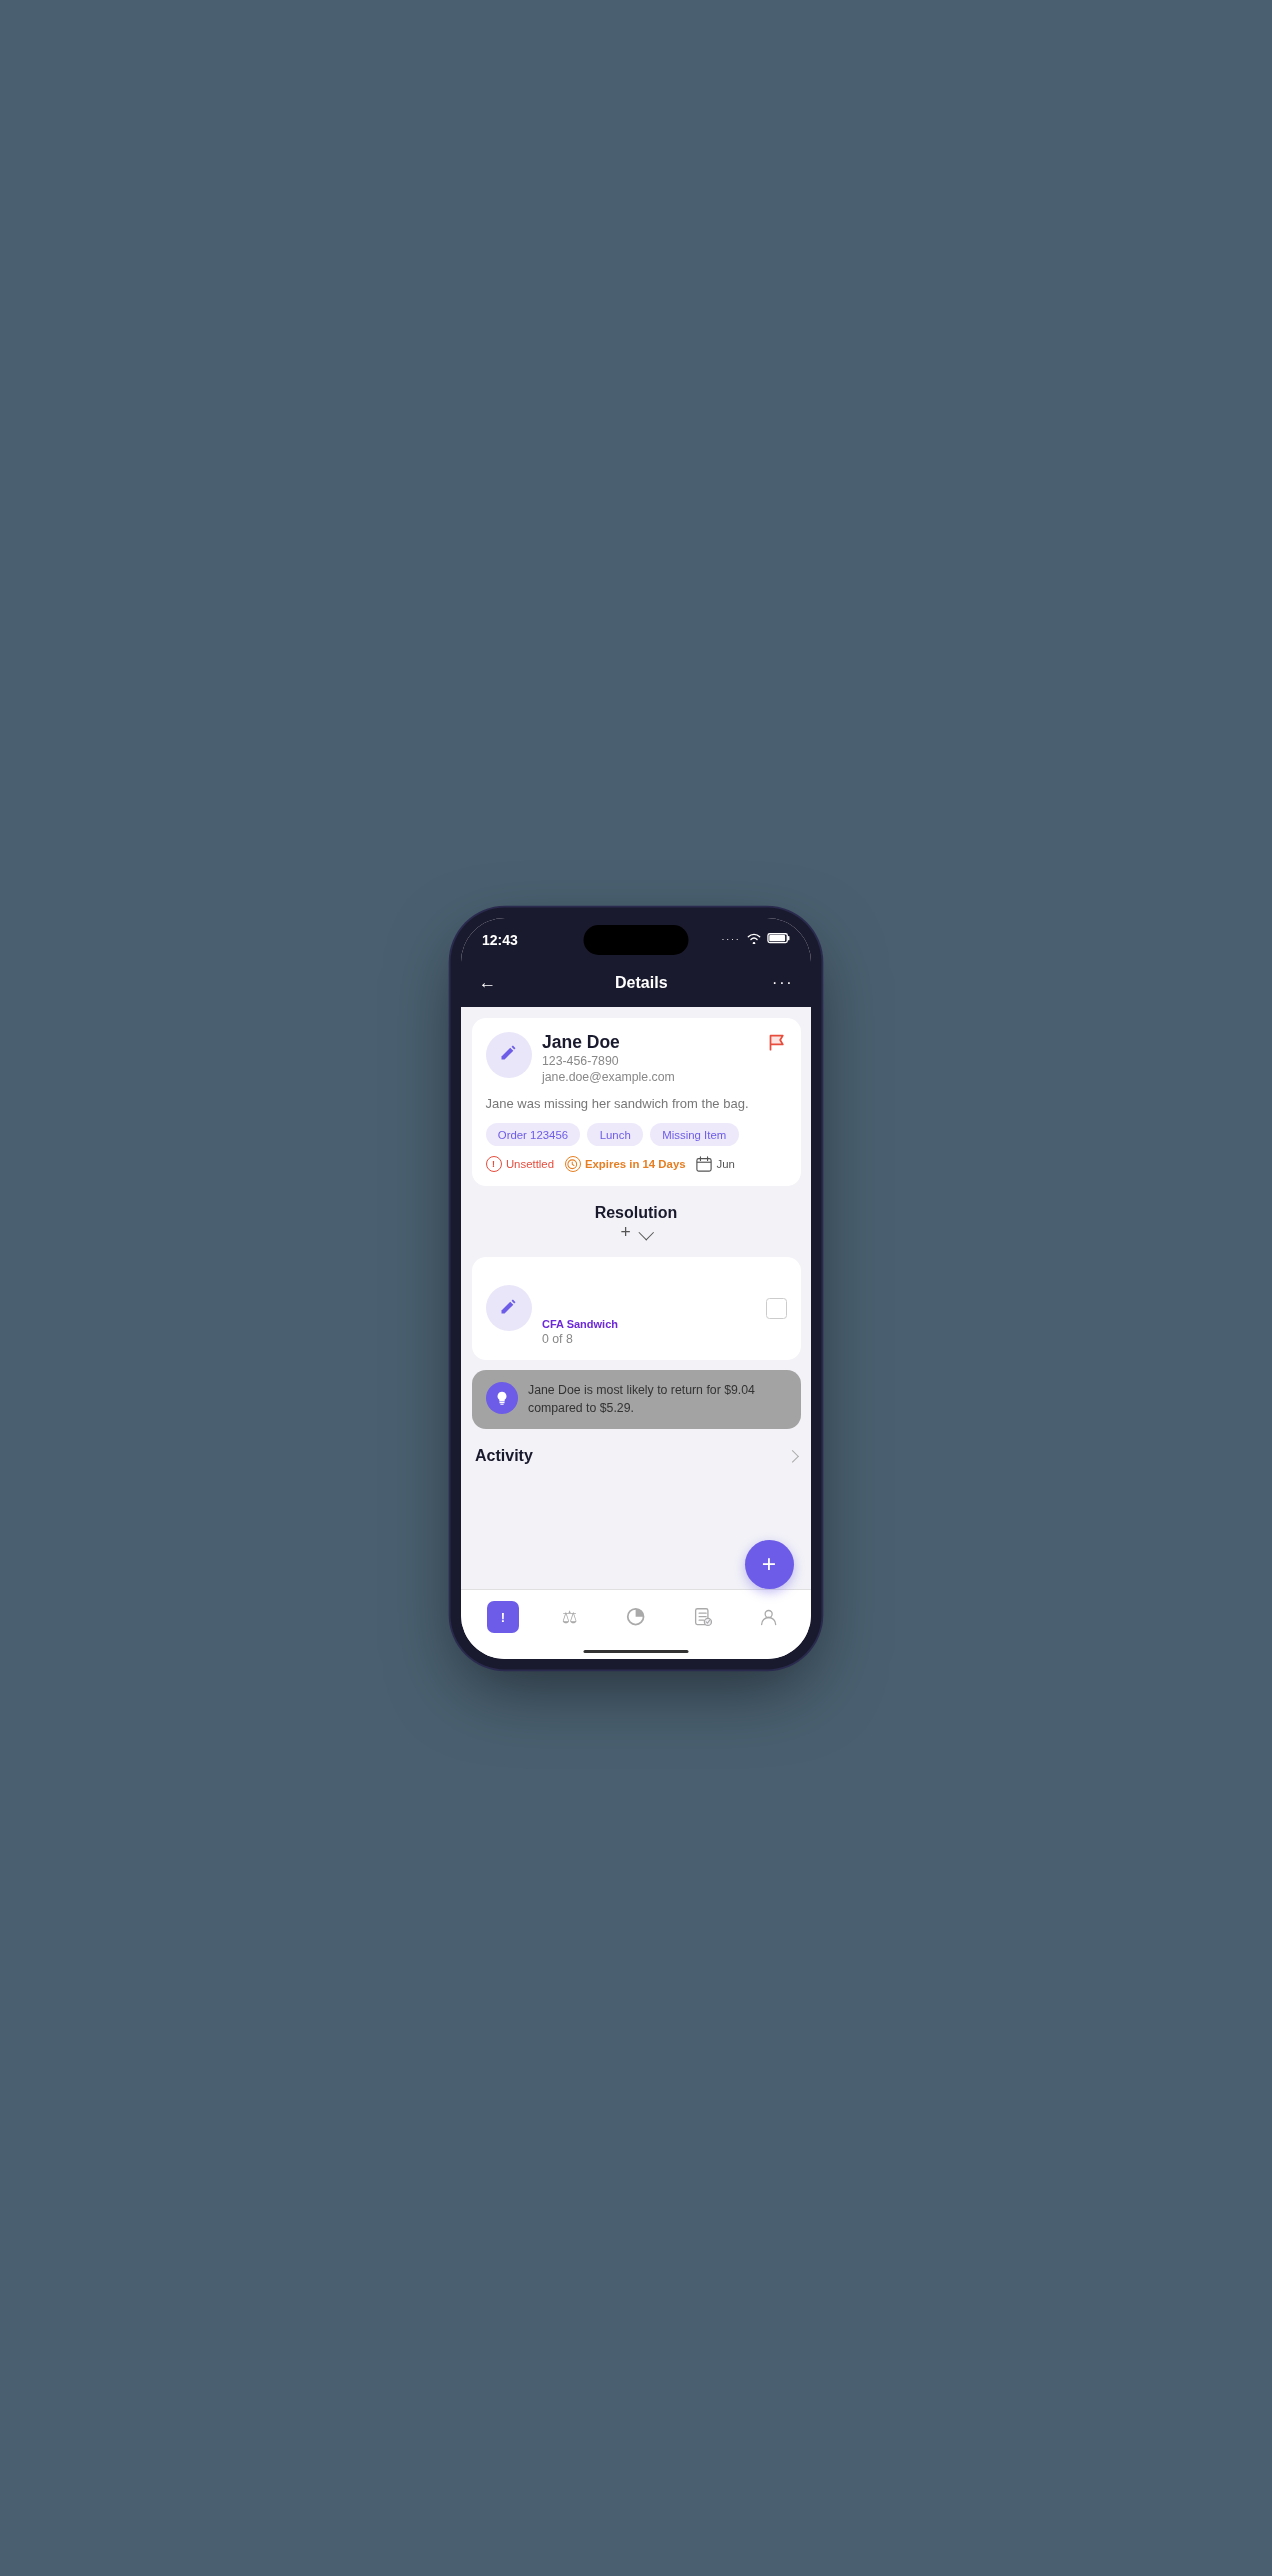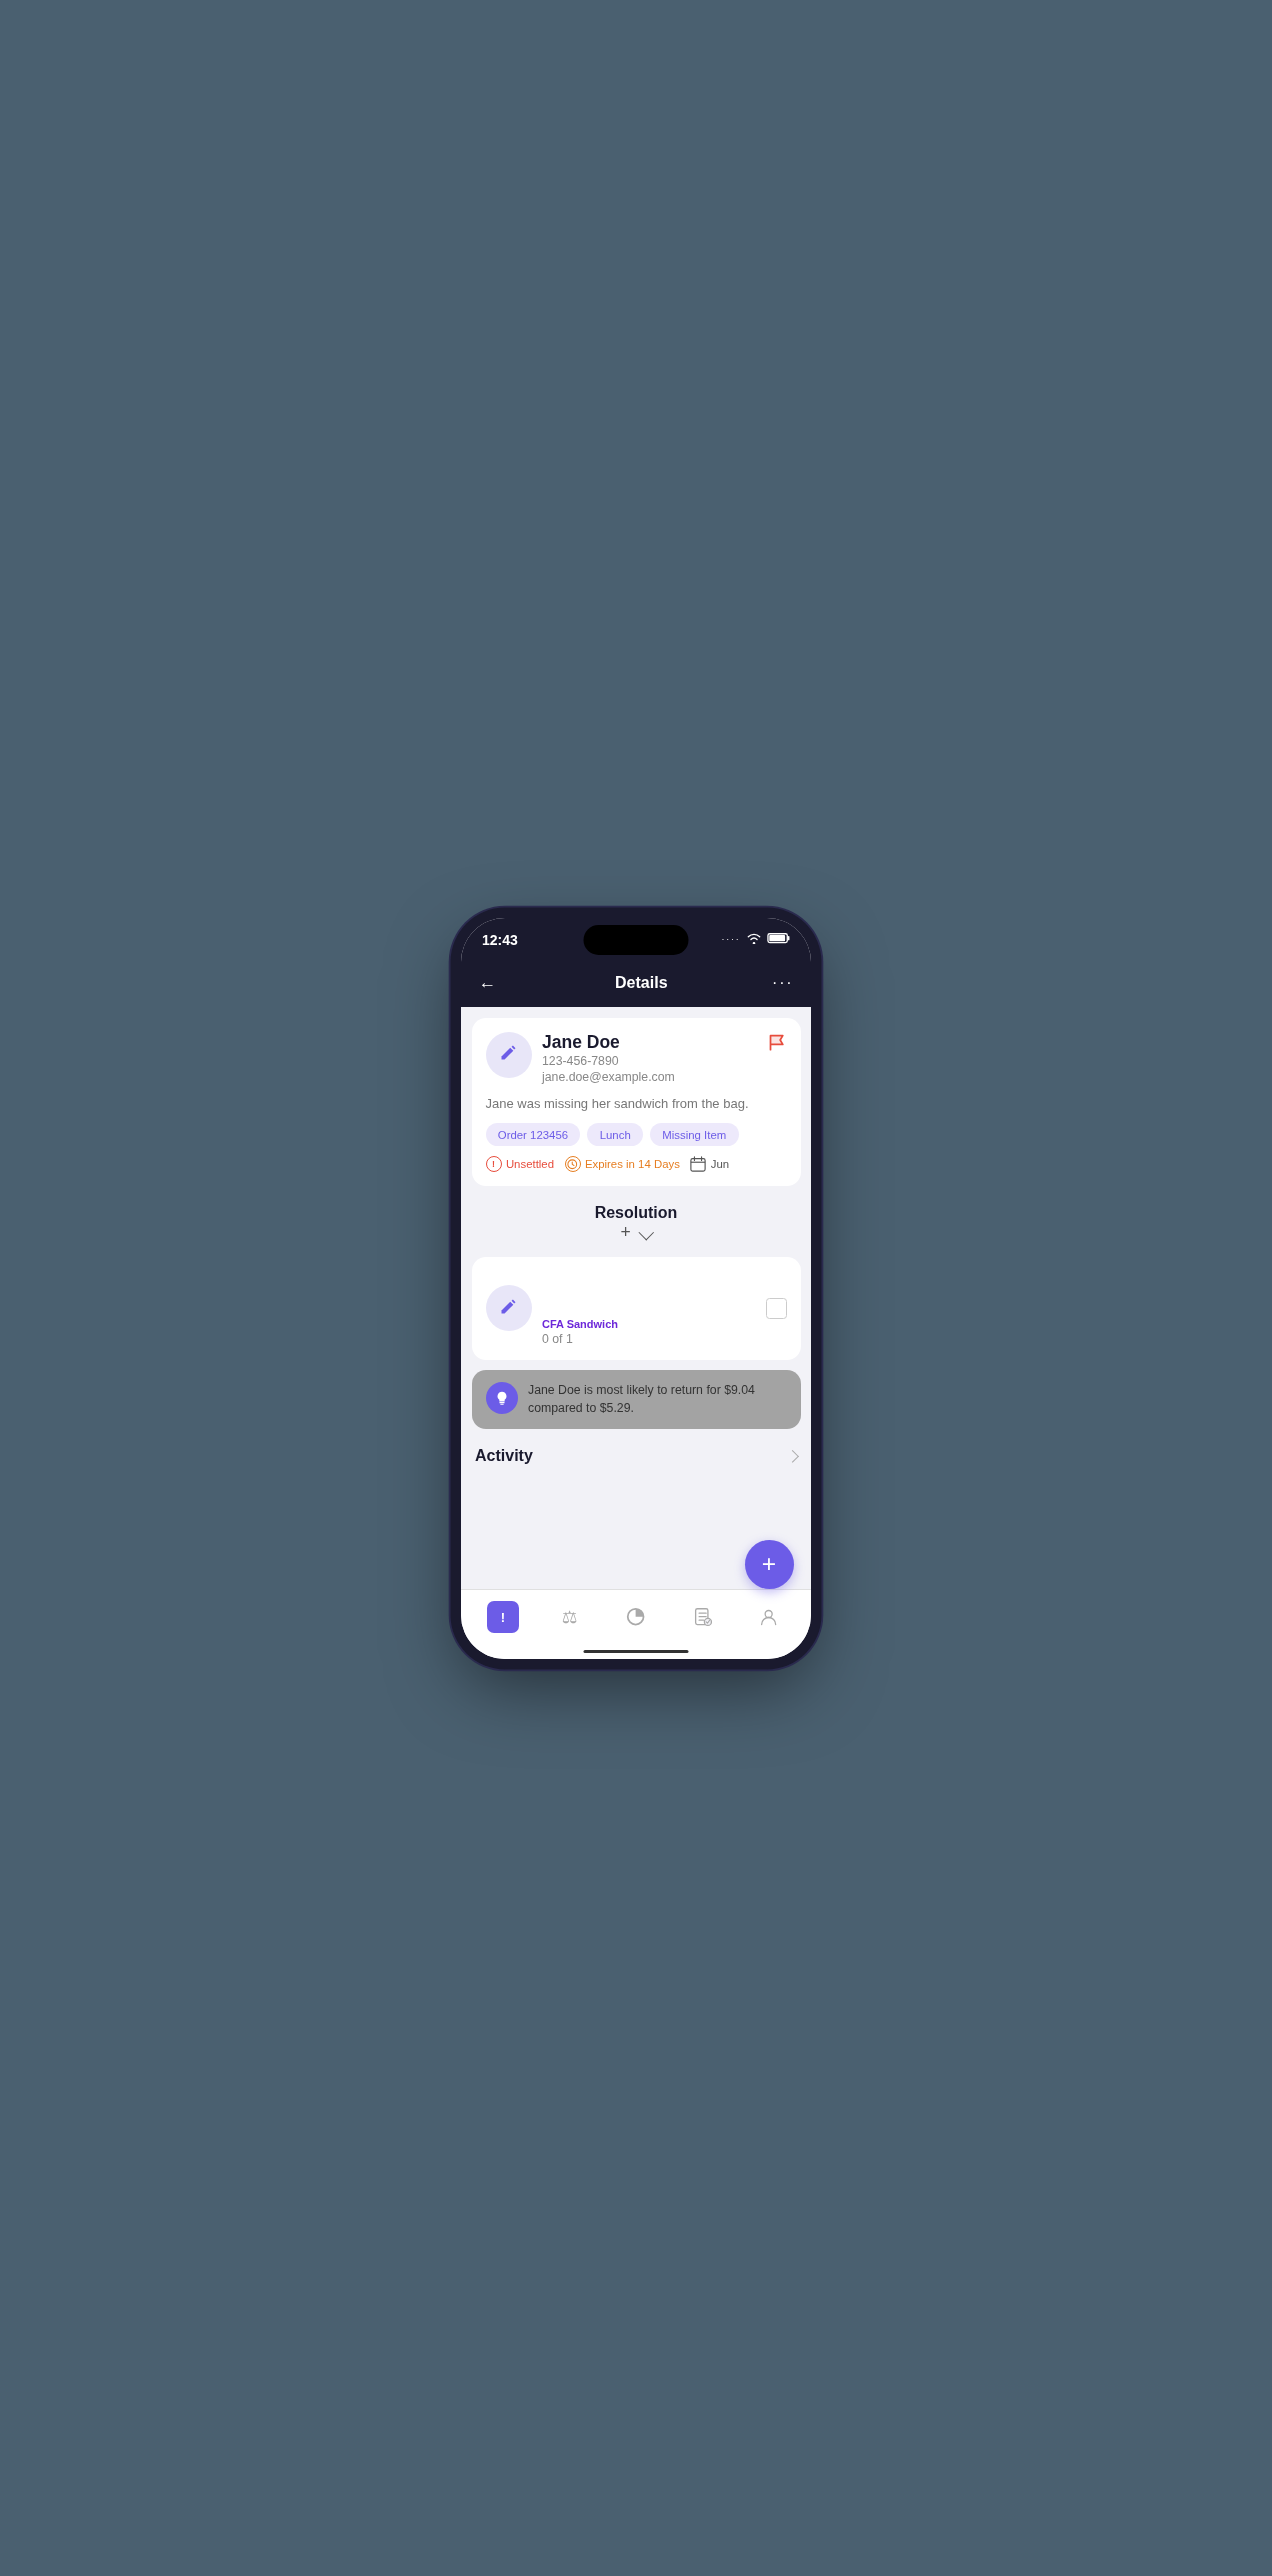--- a/index.html
+++ b/index.html
@@ -205,21 +205,21 @@
 
     .status-unsettled {
       color: #e74c3c;
       font-size: 11.4px;
       font-weight: 500;
     }
 
     .status-expires {
       color: #e67e22;
       font-size: 11.4px;
-      font-weight: 400;
+      font-weight: 700;
     }
 
     .status-date {
       color: #555;
       font-size: 11.4px;
     }
 
     .status-icon-circle {
       width: 16px;
       height: 16px;
@@ -555,21 +555,21 @@
         <div class="avatar">
           <span>
             <svg width="21" height="21" viewBox="0 0 24 24" fill="none">
               <path d="M4 20h3.5l10-10-3.5-3.5-10 10V20z" fill="#6c5ce7"></path>
               <path d="M17 4l3 3-1.5 1.5-3-3L17 4z" fill="#6c5ce7"></path>
             </svg>
           </span>
         </div>
         <div class="item-info">
           <div class="item-name">CFA Sandwich</div>
-          <div class="item-count">0 of 1</div>
+          <div class="item-count">0 of 8</div>
         </div>
         <div class="checkbox"></div>
       </div>
     </div>
 
     <div class="insight-card">
       <div class="insight-icon">
         <svg width="16" height="16" viewBox="0 0 18 18" fill="none">
           <path d="M9 2a5 5 0 0 1 3 9v2H6v-2A5 5 0 0 1 9 2z" fill="white"></path>
           <rect x="6" y="13.5" width="6" height="1.5" rx="0.75" fill="white"></rect>

